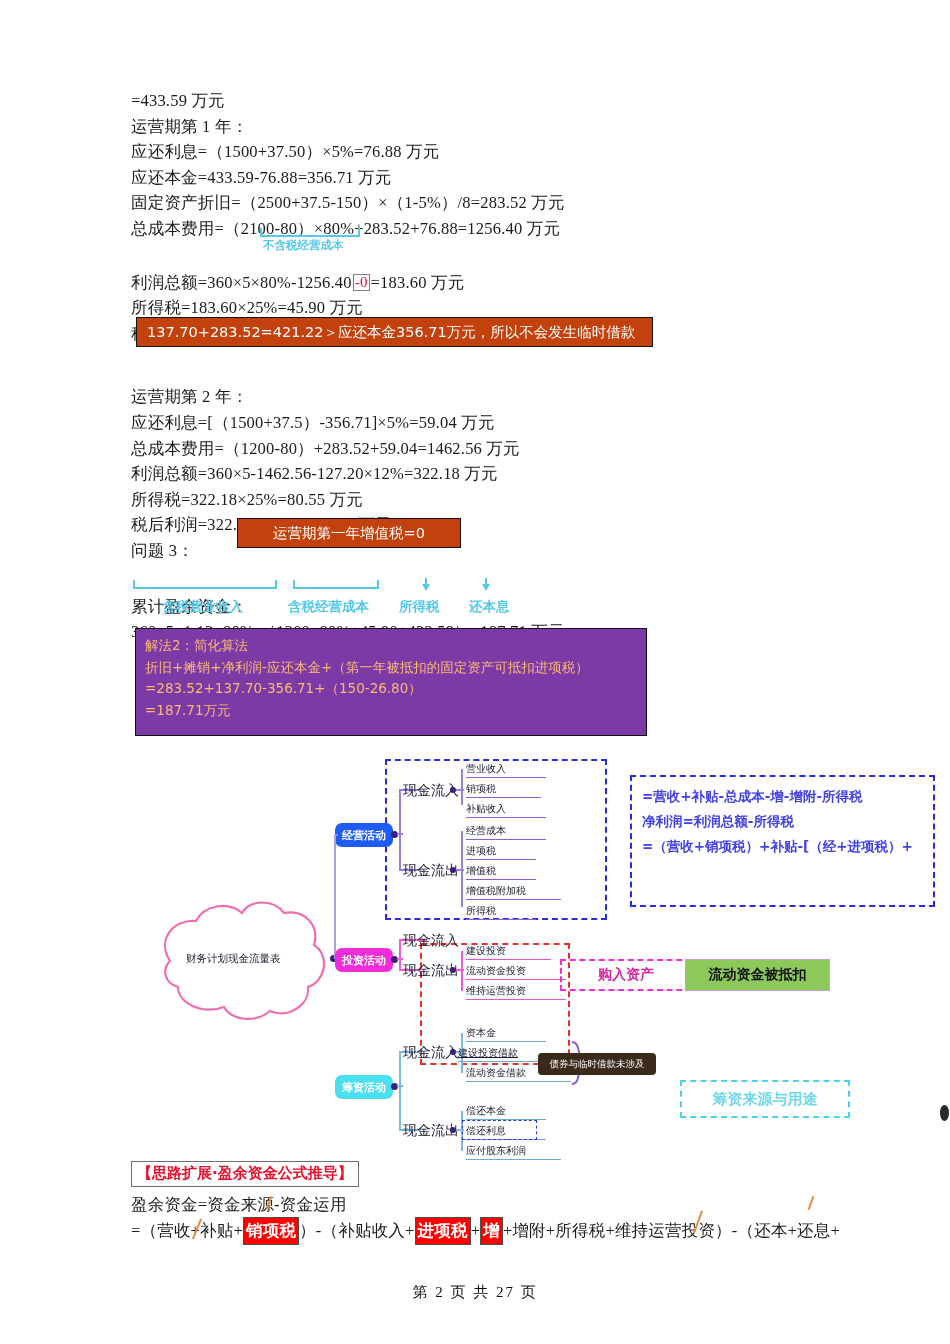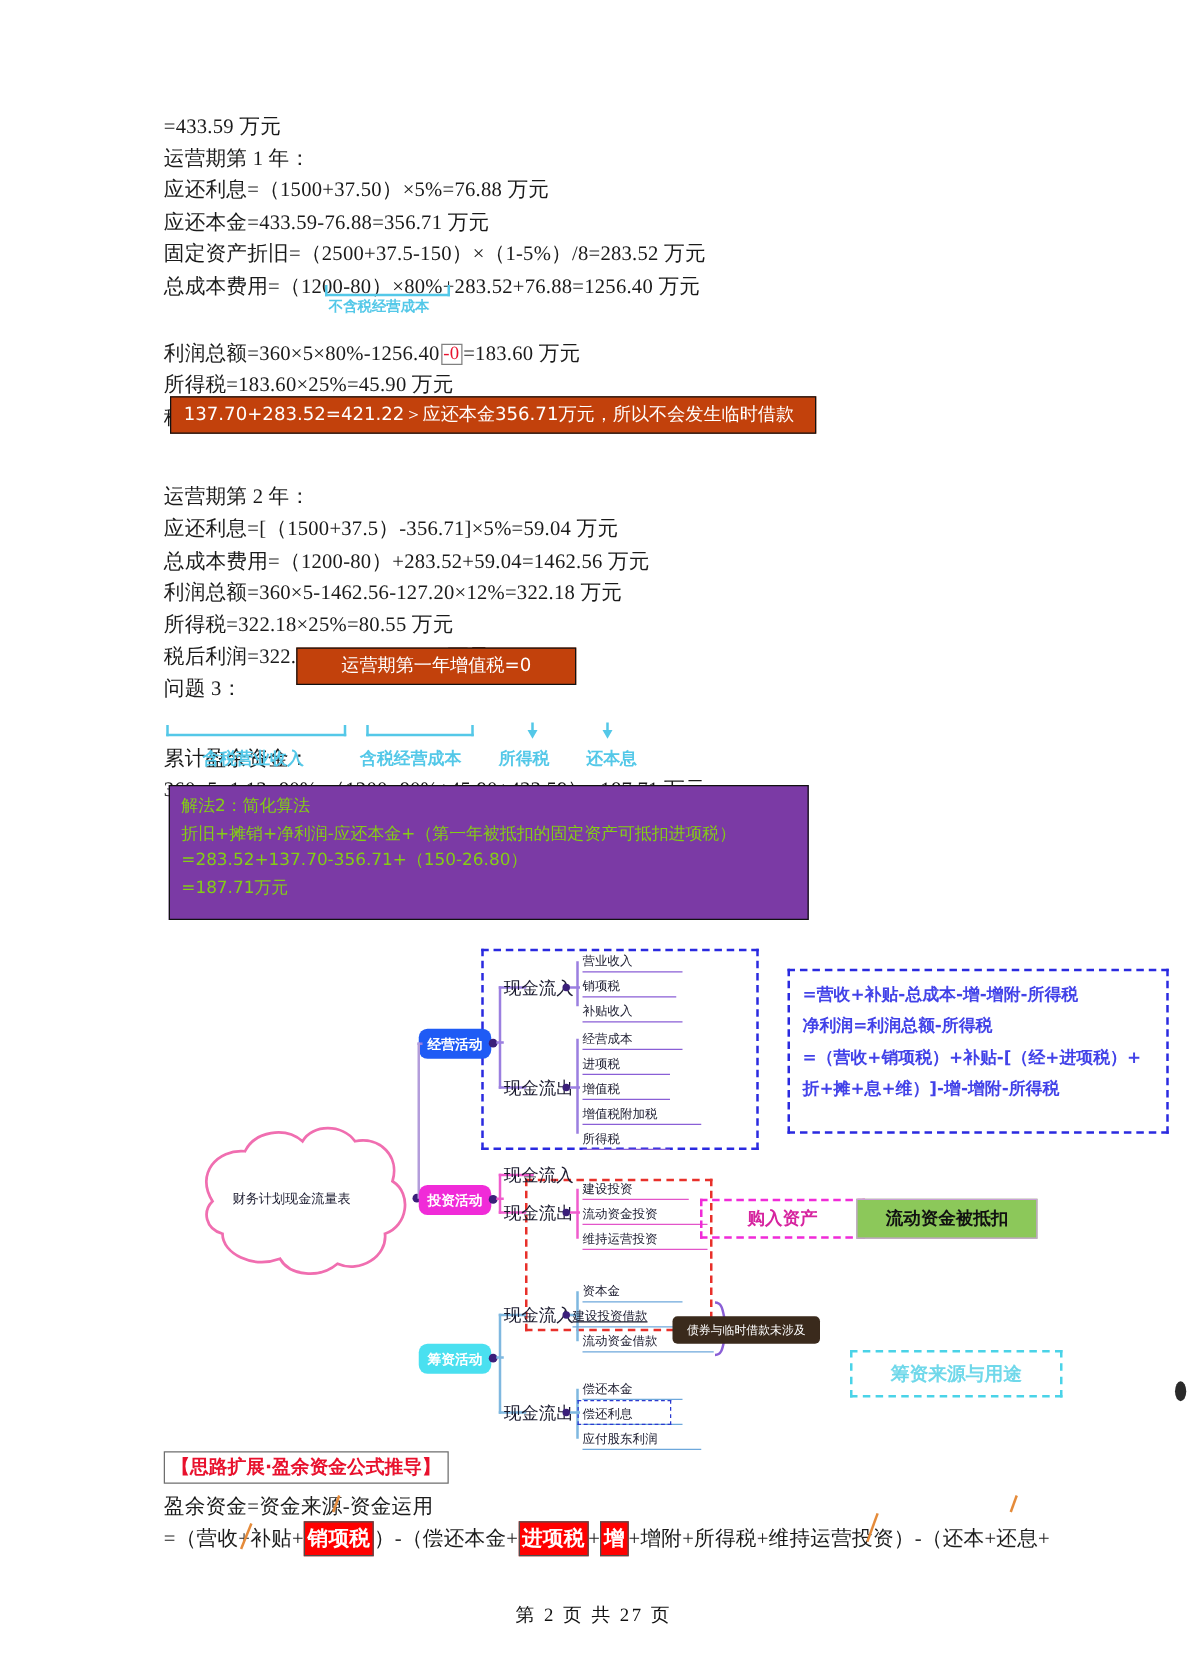--- a/index.html
+++ b/index.html
@@ -64,21 +64,21 @@
     font-size: 14.5px;
     line-height: 21px;
     padding: 4px 10px;
     box-sizing: border-box;
     white-space: nowrap;
   }
   .purple-box {
     position: absolute;
     background: #7b3aa5;
     border: 1.6px solid #111;
-    color: #84cc16;
+    color: #fdba74;
     font-family: "DejaVu Sans", "Liberation Sans", sans-serif;
     font-size: 13.5px;
     line-height: 21.5px;
     padding: 6px 9px 7px 9px;
     box-sizing: border-box;
     white-space: nowrap;
   }
 
   
   .brace {
@@ -307,21 +307,21 @@
 <body>
 
 <div class="page">
 
   <div class="doc-text">
     <div class="line">=433.59 万元</div>
     <div class="line">运营期第 1 年：</div>
     <div class="line">应还利息=（1500+37.50）×5%=76.88 万元</div>
     <div class="line">应还本金=433.59-76.88=356.71 万元</div>
     <div class="line">固定资产折旧=（2500+37.5-150）×（1-5%）/8=283.52 万元</div>
-    <div class="line">总成本费用=（1200-80）×80%+283.52+76.88=1256.40 万元</div>
+    <div class="line">总成本费用=（2100-80）×80%+283.52+76.88=1256.40 万元</div>
 
     <div style="height:28px"></div>
 
     <div class="line"><span>利润总额=360×5×80%-1256.40</span><span class="redbox">-0</span><span>=183.60 万元</span></div>
     <div class="line">所得税=183.60×25%=45.90 万元</div>
     <div class="line">税后利润=183.60×（1-25%）=137.70 万元</div>
 
     <div style="height:38px"></div>
 
     <div class="line">运营期第 2 年：</div>
@@ -404,21 +404,20 @@
     <div class="leaf u-purple" style="left:336px; top:69px; width:80px;">经营成本</div>
     <div class="leaf u-purple" style="left:336px; top:89px; width:70px;">进项税</div>
     <div class="leaf u-purple" style="left:336px; top:109px; width:70px;">增值税</div>
     <div class="leaf u-purple" style="left:336px; top:129px; width:95px;">增值税附加税</div>
     <div class="leaf u-purple" style="left:336px; top:149px; width:70px;">所得税</div>
 
     <div class="formula-box" style="left:500px; top:20px; width:305px; height:132px;">
       <div>=营收+补贴-总成本-增-增附-所得税</div>
       <div>净利润=利润总额-所得税</div>
       <div>=（营收+销项税）+补贴-[（经+进项税）+</div>
-      <div>折+摊+息+维）]-增-增附-所得税</div>
     </div>
 
     <div class="dashed-red" style="left:290px; top:188px; width:150px; height:122px;"></div>
 
     <div class="node node-magenta" style="left:205px; top:193px; width:58px; height:24px;">投资活动</div>
     <div class="dot" style="left:261px; top:201px;"></div>
 
     <div class="conn conn-pink" style="left:269px; top:184px; width:2px; height:32px;"></div>
     <div class="conn conn-pink" style="left:269px; top:184px; width:28px; height:2px;"></div>
     <div class="conn conn-pink" style="left:269px; top:214px; width:22px; height:2px;"></div>
@@ -471,21 +470,21 @@
     <div class="cyan-tag" style="left:550px; top:325px; width:170px; height:38px;">筹资来源与用途</div>
   </div>
 
   <div class="edge-mark"></div>
 
   <div class="red-head">【思路扩展·盈余资金公式推导】</div>
 
   <div class="line" style="position:absolute; left:131px; top:1192px;">盈余资金=资金来源-资金运用</div>
 
   <div class="line" style="position:absolute; left:131px; top:1217px;">
-    <span>=（营收+补贴+</span><span class="redfill">销项税</span><span>）-（偿还本金+</span><span class="redfill">进项税</span><span>+</span><span class="redfill">增</span><span>+增附+所得税+维持运营投资）-（还本+还息+</span>
+    <span>=（营收+补贴+</span><span class="redfill">销项税</span><span>）-（补贴收入+</span><span class="redfill">进项税</span><span>+</span><span class="redfill">增</span><span>+增附+所得税+维持运营投资）-（还本+还息+</span>
   </div>
 
   <div class="scribble" style="left:196px; top:1218px; width:2px; height:22px; transform:rotate(22deg);"></div>
   <div class="scribble" style="left:268px; top:1196px; width:2px; height:14px; transform:rotate(20deg);"></div>
   <div class="scribble" style="left:697px; top:1210px; width:2px; height:24px; transform:rotate(20deg);"></div>
   <div class="scribble" style="left:810px; top:1196px; width:2px; height:14px; transform:rotate(20deg);"></div>
 
   <div class="footer">第 2 页 共 27 页</div>
 
 </div>

